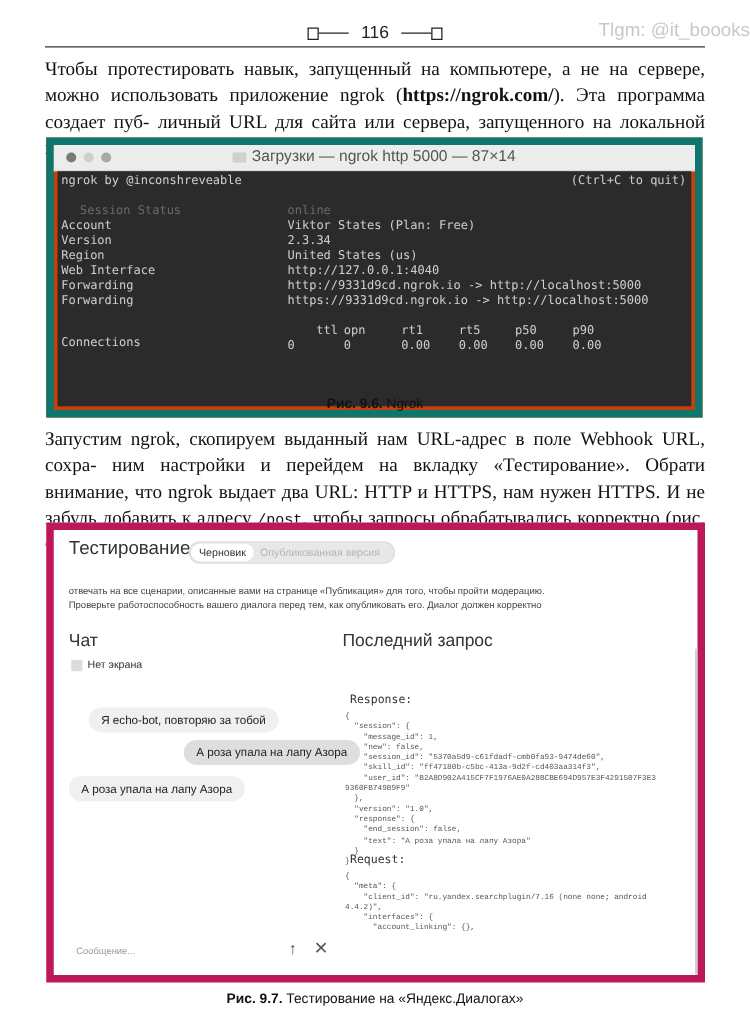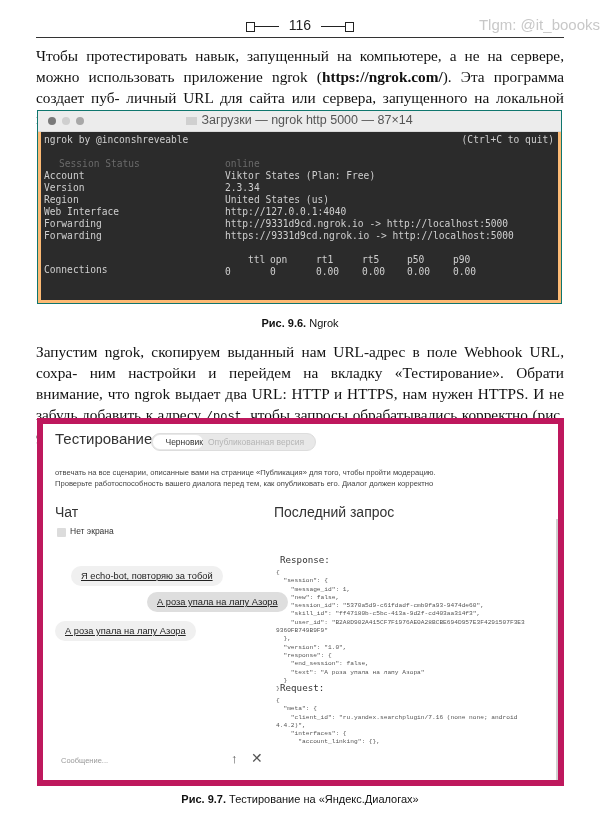--- a/index.html
+++ b/index.html
@@ -17,22 +17,22 @@
   .watermark { position: absolute; right: -36px; top: 0px; font-family: "Liberation Sans", sans-serif;
          font-size: 15px; color: #c8c8c8; }
   .header-rule { position: absolute; top: 21px; left: 0; width: 528px; border-top: 1.5px solid #333; }
 
   .para { position: absolute; left: 36px; width: 528px; font-size: 15.3px; line-height: 21px;
           text-align: justify; }
   .para b { font-weight: bold; }
   .mono-inline { font-family: "Liberation Mono", monospace; font-size: 12px; }
 
   
-  .terminal { position: absolute; left: 37px; top: 110px; width: 525px; height: 194px;
-              border: 1px solid #0f766e; background: #fdba74; box-sizing: border-box; }
+  .terminal { position: absolute; left: 37px; top: 110px; width: 525px; height: 224px;
+              border: 6px solid #0f766e; background: #c2410c; box-sizing: border-box; }
   .term-titlebar { height: 20px; background: #ececec; position: relative; border-bottom: 1px solid #d8d8d8; }
   .traffic { position: absolute; top: 6px; width: 8px; height: 8px; border-radius: 50%; }
   .t-close { left: 10px; background: #7a7a7a; }
   .t-min { left: 24px; background: #cfcfcf; }
   .t-max { left: 38px; background: #a8a8a8; }
   .term-title { position: absolute; left: 0; right: 0; top: 2px; text-align: center;
                 font-family: "Liberation Sans", sans-serif; font-size: 12.5px; color: #555; }
   .folder-icon { display: inline-block; width: 11px; height: 8px; background: #d0d0d0; margin-right: 4px; vertical-align: middle; }
   .term-body { position: absolute; left: 3px; right: 3px; top: 21px; bottom: 3px; background: #2b2b2b;
                font-family: "DejaVu Sans Mono", monospace; font-size: 9.6px; color: #cfcfcf; }
@@ -44,28 +44,28 @@
   .caption b { font-weight: bold; }
 
   
   .ytest { position: absolute; left: 37px; top: 418px; width: 527px; height: 368px;
            border: 6px solid #be185d; box-sizing: border-box; background: #fff;
            font-family: "Liberation Sans", sans-serif; color: #222; overflow: hidden; }
   .yt-title { position: absolute; left: 12px; top: 6px; font-size: 15px; color: #333; }
   .seg { position: absolute; left: 108px; top: 9px; height: 18px; width: 165px; border-radius: 10px;
          background: #e8e8e8; border: 1px solid #ddd; box-sizing: border-box; }
   .seg-active { position: absolute; left: 1px; top: 1px; height: 14px; width: 50px; border-radius: 8px;
-                background: #fff; font-size: 8.5px; text-align: right; line-height: 14px; color: #333; }
+                background: #fff; font-size: 8.5px; text-align: center; line-height: 14px; color: #333; }
   .seg-inactive { position: absolute; left: 56px; top: 1px; height: 14px; font-size: 8.5px; line-height: 14px; color: #b5b5b5; }
   .yt-desc { position: absolute; left: 12px; top: 43px; width: 500px; font-size: 7.6px; line-height: 11px; color: #444; }
   .yt-h2 { position: absolute; top: 80px; font-size: 14px; color: #333; }
   .chk { position: absolute; left: 14px; top: 104px; width: 9px; height: 9px; background: #dcdcdc; border-radius: 1px; }
   .chk-label { position: absolute; left: 27px; top: 102px; font-size: 8.5px; color: #333; }
   .bubble { position: absolute; height: 20px; border-radius: 10px; background: #f0f0f0;
-            font-size: 9.3px; line-height: 21px; padding: 0 10px; color: #222; white-space: nowrap; text-decoration: underline; }
+            font-size: 9.3px; line-height: 21px; padding: 0 10px; color: #222; white-space: nowrap; }
   .bubble.user { background: #dedede; }
   .chat-input { position: absolute; left: 18px; top: 332px; font-size: 7.5px; color: #999; }
   .send-icon { position: absolute; left: 188px; top: 327px; font-size: 13px; color: #555; }
   .clear-icon { position: absolute; left: 208px; top: 326px; font-size: 14px; color: #555; }
   .code-label { position: absolute; left: 237px; font-family: "DejaVu Sans Mono", monospace; font-size: 9.2px; color: #333; }
   .code { position: absolute; left: 233px; font-family: "Liberation Mono", monospace; font-size: 6.2px;
           line-height: 8.3px; color: #555; white-space: pre; }
   .scroll-line { position: absolute; right: 0; top: 95px; bottom: 0; width: 2px; background: #d0d0d0; }
 </style>
 </head>

